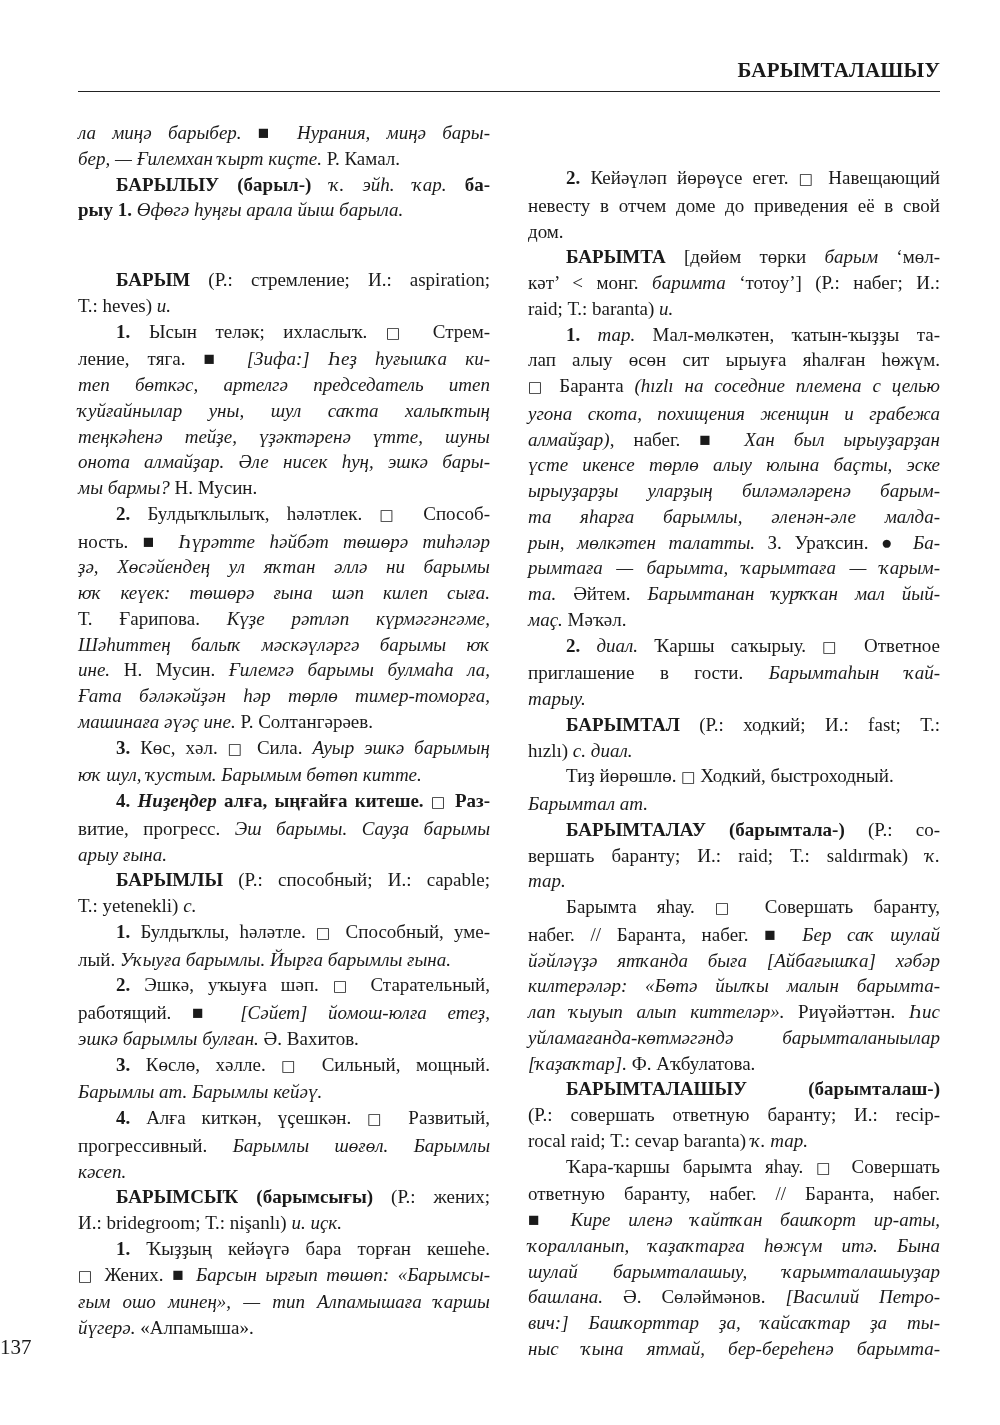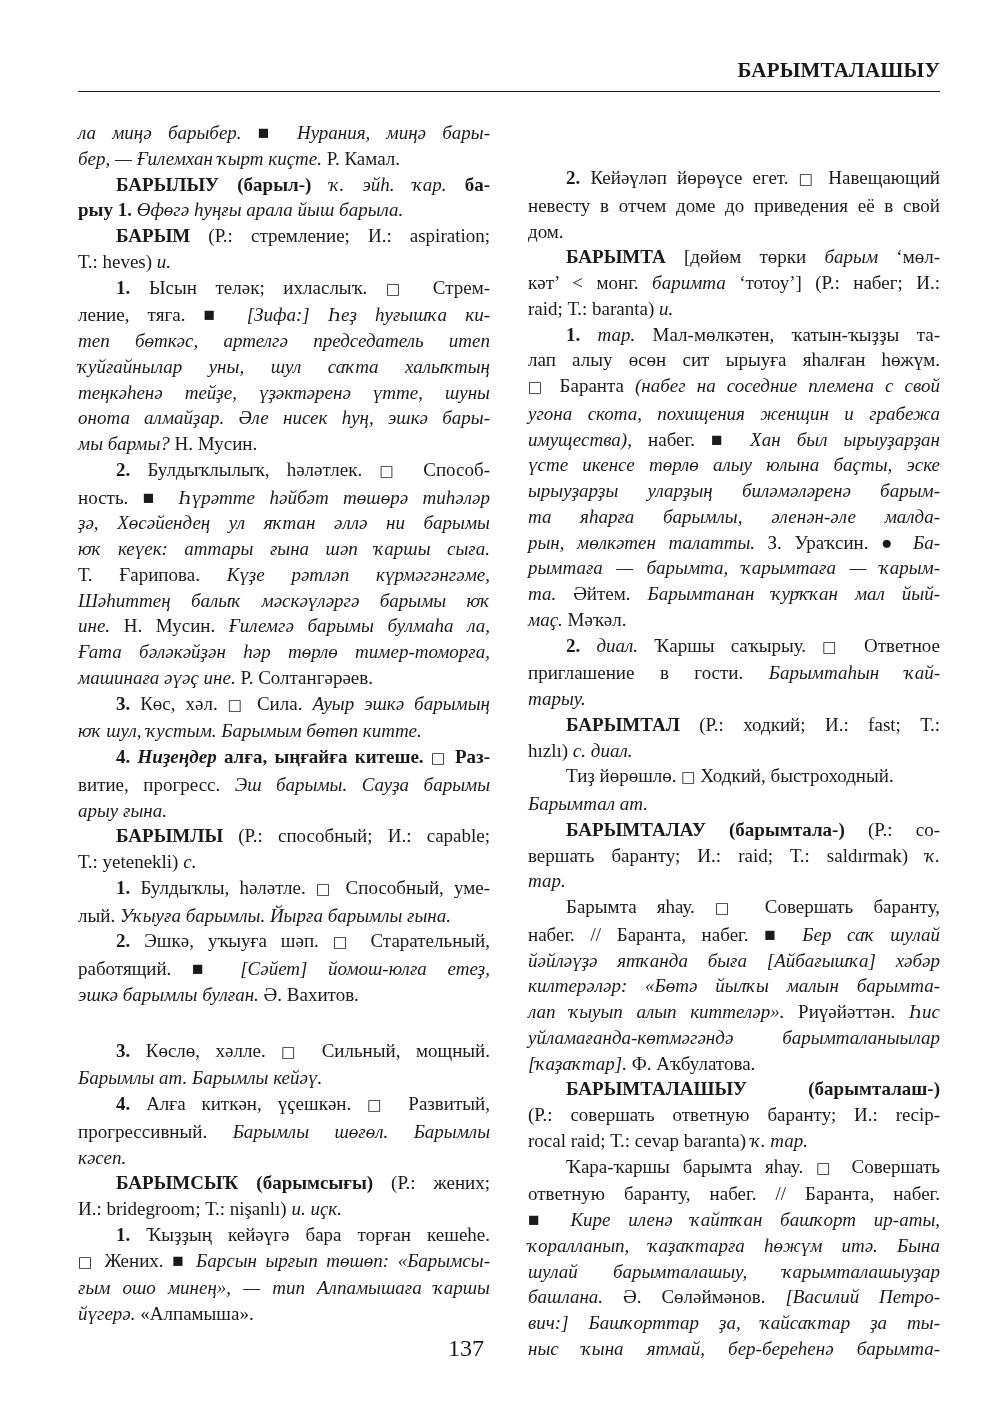--- a/index.html
+++ b/index.html
@@ -5,89 +5,89 @@
   html, body { margin:0; padding:0; background:#ffffff; }
   body { width:1000px; height:1425px; position:relative; overflow:hidden; font-family:"Liberation Serif","DejaVu Serif",serif; color:#1a1a1a; }
   .running-head { position:absolute; top:58px; right:60px; font-family:"Liberation Serif",serif; font-weight:bold; font-size:21px; letter-spacing:0.2px; }
   .rule { position:absolute; top:91px; left:78px; width:862px; height:0; border-top:1.6px solid #222; }
   .col { position:absolute; top:120px; width:412px; font-size:19px; line-height:25.75px; text-align:justify; hyphens:manual; }
   .col.left { left:78px; }
   .col.right { left:528px; }
   .hw { font-weight:bold;font-family:Liberation Serif, serif; }
   i, .i { font-style:italic; }
   .sq { font-family:"DejaVu Sans",sans-serif; font-size:15px; }
-  .page-number { position:absolute; top:1335px; left:0; width:932px; text-align:center; font-size:24px; }
+  .page-number { position:absolute; top:1335px; left:0; width:932px; font-size:21px; }
   .entry-line { display:block; text-align:justify; text-align-last:justify; }
   .entry-line.last { text-align-last:left; }
 </style>
 </head>
 <body>
 
 <div class="running-head">БАРЫМТАЛАШЫУ</div>
 <div class="rule"></div>
 
 <div class="col left" id="col-left">
     <span class="entry-line"><i>ла миңә барыбер.</i> ■ <i>Нурания, миңә бары-</i></span>
     <span class="entry-line last"><i>бер, — Ғилемхан ҡырт киҫте.</i> Р. Камал.</span>
     <span class="entry-line" style="text-indent: 38px;"><span class="hw">БАРЫЛЫУ</span> <b>(барыл-)</b> <i>ҡ. эйһ. ҡар.</i> <b>ба-</b></span>
     <span class="entry-line last"><b>рыу 1.</b> <i>Өфөгә һуңғы арала йыш барыла.</i></span>
-    <span class="entry-line" style="text-indent: 38px;"><span class="hw">БАРЫМ</span> (Р.: стремление; И.: aspiration;</span>
+    <span class="entry-line" style="text-indent: 38px; margin-top: 44px;"><span class="hw">БАРЫМ</span> (Р.: стремление; И.: aspiration;</span>
     <span class="entry-line last">Т.: heves) <i>и.</i></span>
     <span class="entry-line" style="text-indent: 38px;"><b>1.</b> Ысын теләк; ихласлыҡ. <span class="sq">□</span> Стрем-</span>
     <span class="entry-line">ление, тяга. ■ <i>[Зифа:] Һеҙ һуғышҡа ки-</i></span>
     <span class="entry-line"><i>теп бөткәс, артелгә председатель итеп</i></span>
     <span class="entry-line"><i>ҡуйғайнылар уны, шул саҡта халыҡтың</i></span>
     <span class="entry-line"><i>теңкәһенә тейҙе, үҙәктәренә үтте, шуны</i></span>
     <span class="entry-line"><i>онота алмайҙар. Әле нисек һуң, эшкә бары-</i></span>
     <span class="entry-line last"><i>мы бармы?</i> Н. Мусин.</span>
     <span class="entry-line" style="text-indent: 38px;"><b>2.</b> Булдыҡлылыҡ, һәләтлек. <span class="sq">□</span> Способ-</span>
     <span class="entry-line">ность. ■ <i>Һүрәтте һәйбәт төшөрә тиһәләр</i></span>
     <span class="entry-line"><i>ҙә, Хөсәйендең ул яҡтан әллә ни барымы</i></span>
-    <span class="entry-line"><i>юҡ кеүек: аттары ғына шәп ҡаршы сыға.</i></span>
+    <span class="entry-line"><i>юҡ кеүек: төшөрә ғына шәп килеп сыға.</i></span>
     <span class="entry-line">Т. Ғарипова. <i>Күҙе рәтләп күрмәгәнгәме,</i></span>
     <span class="entry-line"><i>Шәһиттең балыҡ мәскәүләргә барымы юҡ</i></span>
     <span class="entry-line"><i>ине.</i> Н. Мусин. <i>Ғилемгә барымы булмаһа ла,</i></span>
     <span class="entry-line"><i>Ғата бәләкәйҙән һәр төрлө тимер-томорға,</i></span>
     <span class="entry-line last"><i>машинаға әүәҫ ине.</i> Р. Солтангәрәев.</span>
     <span class="entry-line" style="text-indent: 38px;"><b>3.</b> Көс, хәл. <span class="sq">□</span> Сила. <i>Ауыр эшкә барымың</i></span>
     <span class="entry-line last"><i>юҡ шул, ҡустым. Барымым бөтөп китте.</i></span>
     <span class="entry-line" style="text-indent: 38px; font-weight: bold;"><b>4.</b> <i>Ниҙеңдер</i> алға, ыңғайға китеше. <span class="sq">□</span> Раз-</span>
     <span class="entry-line">витие, прогресс. <i>Эш барымы. Сауҙа барымы</i></span>
     <span class="entry-line last"><i>арыу ғына.</i></span>
     <span class="entry-line" style="text-indent: 38px;"><span class="hw">БАРЫМЛЫ</span> (Р.: способный; И.: capable;</span>
     <span class="entry-line last">Т.: yetenekli) <i>с.</i></span>
     <span class="entry-line" style="text-indent: 38px;"><b>1.</b> Булдыҡлы, һәләтле. <span class="sq">□</span> Способный, уме-</span>
     <span class="entry-line last">лый. <i>Уҡыуға барымлы. Йырға барымлы ғына.</i></span>
     <span class="entry-line" style="text-indent: 38px;"><b>2.</b> Эшкә, уҡыуға шәп. <span class="sq">□</span> Старательный,</span>
     <span class="entry-line">работящий. ■ <i>[Сәйет] йомош-юлға етеҙ,</i></span>
     <span class="entry-line last"><i>эшкә барымлы булған.</i> Ә. Вахитов.</span>
-    <span class="entry-line" style="text-indent: 38px; margin-top: 30px;"><b>3.</b> Көслө, хәлле. <span class="sq">□</span> Сильный, мощный.</span>
+    <span class="entry-line" style="text-indent: 38px;"><b>3.</b> Көслө, хәлле. <span class="sq">□</span> Сильный, мощный.</span>
     <span class="entry-line last"><i>Барымлы ат. Барымлы кейәү.</i></span>
     <span class="entry-line" style="text-indent: 38px;"><b>4.</b> Алға киткән, үҫешкән. <span class="sq">□</span> Развитый,</span>
     <span class="entry-line">прогрессивный. <i>Барымлы шөғөл. Барымлы</i></span>
     <span class="entry-line last"><i>кәсеп.</i></span>
     <span class="entry-line" style="text-indent: 38px;"><span class="hw">БАРЫМСЫҠ</span> <b>(барымсығы)</b> (Р.: жених;</span>
     <span class="entry-line last">И.: bridegroom; Т.: nişanlı) <i>и. иҫк.</i></span>
     <span class="entry-line" style="text-indent: 38px;"><b>1.</b> Ҡыҙҙың кейәүгә бара торған кешеһе.</span>
     <span class="entry-line"><span class="sq">□</span> Жених. ■ <i>Барсын ырғып төшөп: «Барымсы-</i></span>
     <span class="entry-line"><i>ғым ошо минең», — тип Алпамышаға ҡаршы</i></span>
     <span class="entry-line last"><i>йүгерә.</i> «Алпамыша».</span>
   </div>
 <div class="col right" id="col-right">
     <span class="entry-line" style="text-indent: 38px; margin-top: 45px;"><b>2.</b> Кейәүләп йөрөүсе егет. <span class="sq">□</span> Навещающий</span>
     <span class="entry-line">невесту в отчем доме до приведения её в свой</span>
     <span class="entry-line last">дом.</span>
     <span class="entry-line" style="text-indent: 38px;"><span class="hw">БАРЫМТА</span> [дөйөм төрки <i>барым</i> ‘мөл-</span>
     <span class="entry-line">кәт’ &lt; монг. <i>баримта</i> ‘тотоу’] (Р.: набег; И.:</span>
     <span class="entry-line last">raid; Т.: baranta) <i>и.</i></span>
     <span class="entry-line" style="text-indent: 38px;"><b>1.</b> <i>тар.</i> Мал-мөлкәтен, ҡатын-ҡыҙҙы та-</span>
     <span class="entry-line">лап алыу өсөн сит ырыуға яһалған һөжүм.</span>
-    <span class="entry-line"><span class="sq">□</span> Баранта <i>(набег на соседние племена с свой</i></span>
+    <span class="entry-line"><span class="sq">□</span> Баранта <i>(hızlı на соседние племена с целью</i></span>
     <span class="entry-line"><i>угона скота, похищения женщин и грабежа</i></span>
-    <span class="entry-line"><i>имущества)</i>, набег. ■ <i>Хан был ырыуҙарҙан</i></span>
+    <span class="entry-line"><i>алмайҙар)</i>, набег. ■ <i>Хан был ырыуҙарҙан</i></span>
     <span class="entry-line"><i>үсте икенсе төрлө алыу юлына баҫты, эске</i></span>
     <span class="entry-line"><i>ырыуҙарҙы уларҙың биләмәләренә барым-</i></span>
     <span class="entry-line"><i>та яһарға барымлы, әленән-әле малда-</i></span>
     <span class="entry-line"><i>рын, мөлкәтен талатты.</i> З. Ураҡсин. ● <i>Ба-</i></span>
     <span class="entry-line"><i>рымтаға — барымта, ҡарымтаға — ҡарым-</i></span>
     <span class="entry-line"><i>та.</i> Әйтем. <i>Барымтанан ҡурҡҡан мал йый-</i></span>
     <span class="entry-line last"><i>маҫ.</i> Мәҡәл.</span>
     <span class="entry-line" style="text-indent: 38px;"><b>2.</b> <i>диал.</i> Ҡаршы саҡырыу. <span class="sq">□</span> Ответное</span>
     <span class="entry-line">приглашение в гости. <i>Барымтаһын ҡай-</i></span>
     <span class="entry-line last"><i>тарыу.</i></span>

